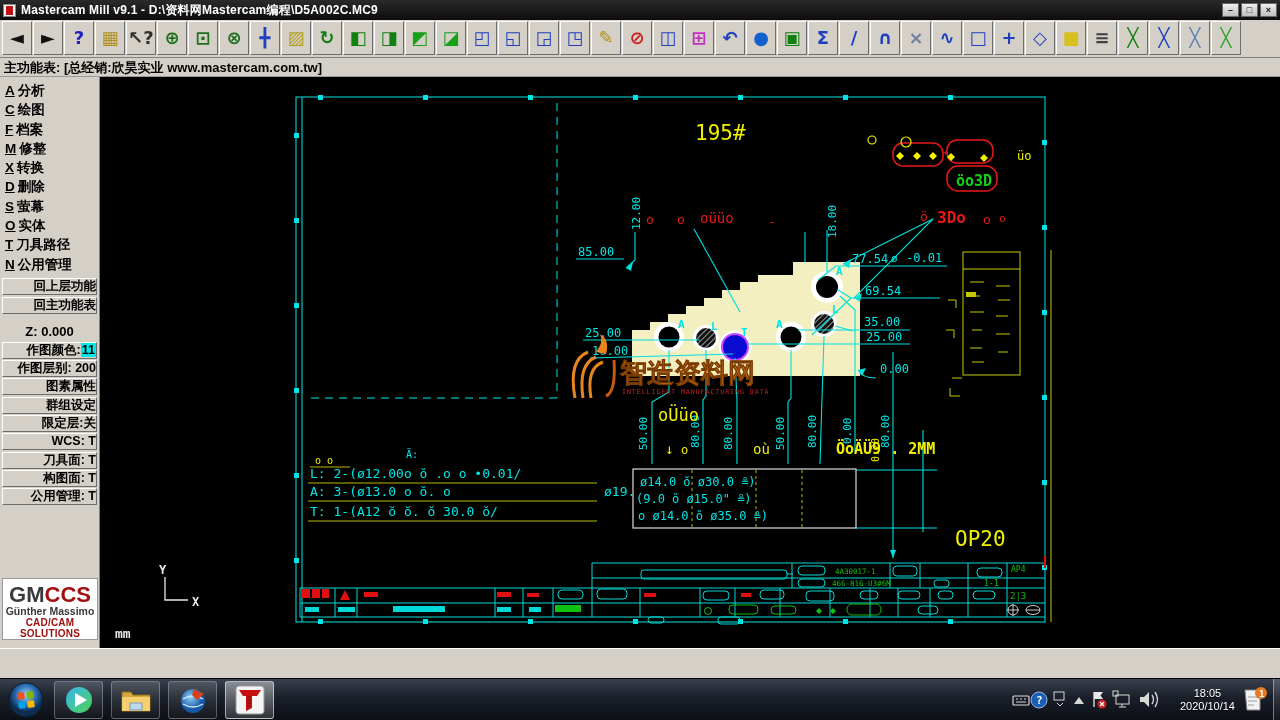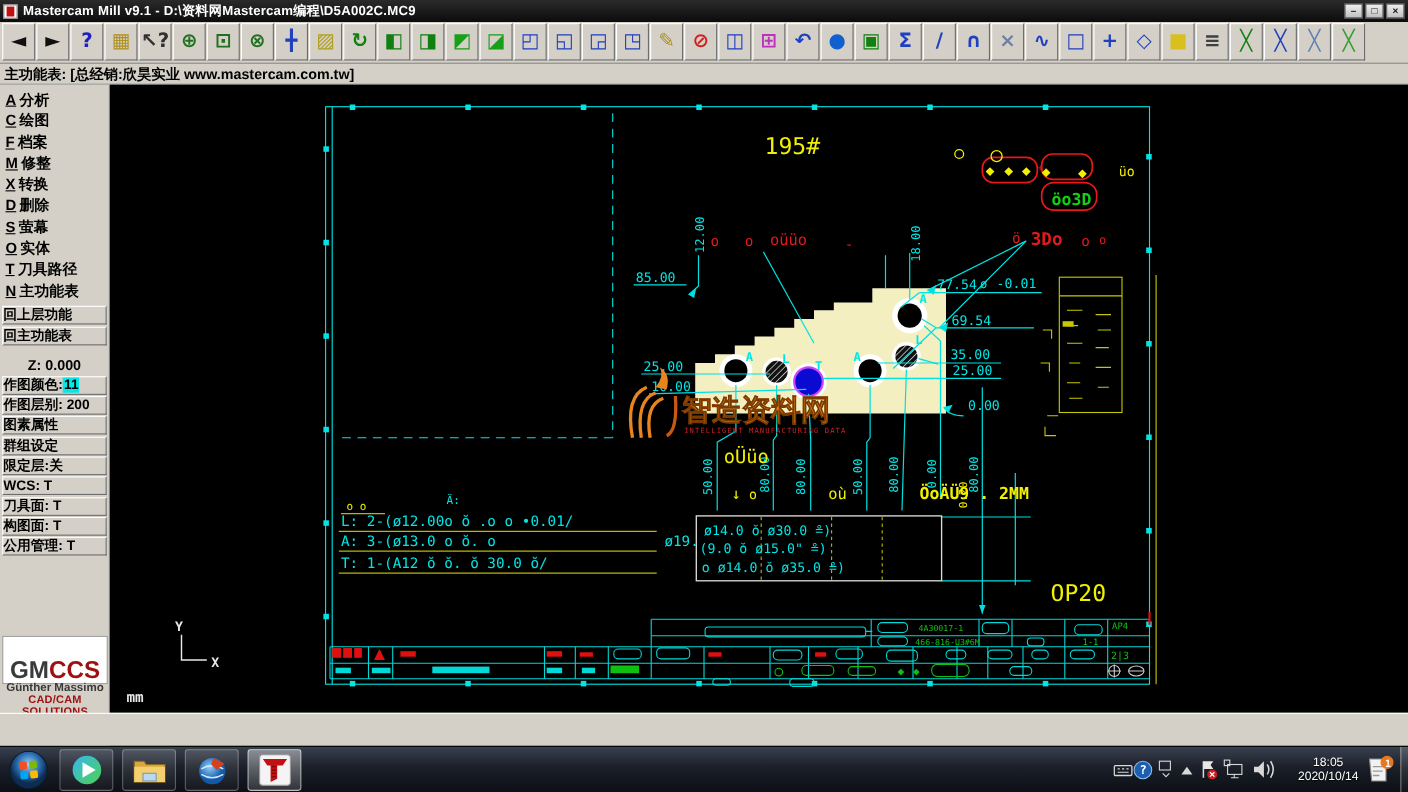--- a/index.html
+++ b/index.html
@@ -1,39 +1,39 @@
 <!DOCTYPE html>
 <html><head>
 <meta charset="utf-8">
 <style>
   *{box-sizing:border-box;margin:0;padding:0}
   html,body{width:1280px;height:720px;overflow:hidden;background:#000;font-family:"Liberation Sans",sans-serif}
-  #root{position:absolute;left:0;top:0;width:1280px;height:720px;background:#15803d}
+  #root{position:absolute;left:0;top:0;width:1280px;height:720px;background:#ffffff}
   
   #titlebar{position:absolute;left:0;top:0;width:1280px;height:20px;background:linear-gradient(#2a2a2a,#0c0c0c);color:#fff;display:flex;align-items:center}
   #appicon{width:13px;height:13px;margin:0 5px 0 3px;background:#fff;border:1px solid #888;position:relative}
   #appicon:before{content:"";position:absolute;left:2px;top:1px;width:7px;height:9px;background:#c41010}
   #wtitle{font-size:12px;font-weight:bold;letter-spacing:.2px}
   #wbtns{position:absolute;right:3px;top:3px;display:flex;gap:2px}
   .wb{width:17px;height:14px;background:linear-gradient(#efefef,#bfbfbf);border:1px solid #666;font-size:9px;line-height:12px;text-align:center;color:#111;font-weight:bold}
   
   #toolbar{position:absolute;left:0;top:20px;width:1280px;height:38px;background:#d4d0c8;border-bottom:1px solid #808080;padding:1px 0 0 2px;white-space:nowrap}
   .tb{display:inline-block;width:30px;height:34px;margin:0 1px 0 0;background:#d4d0c8;border:1px solid;border-color:#fff #6d6d6d #6d6d6d #fff;text-align:center;vertical-align:top;cursor:pointer;padding:0}
   .tb .g{font-size:18px;line-height:32px;font-weight:bold;font-family:"DejaVu Sans",sans-serif}
   
   #promptbar{position:absolute;left:0;top:58px;width:1280px;height:19px;background:#d4d0c8;border-bottom:1px solid #9a9a9a;font-size:13px;font-weight:bold;color:#000;padding:1px 16px 0 4px}
   
   #sidebar{position:absolute;left:0;top:77px;width:100px;height:601px;background:#d4d0c8;border-right:1px solid #808080}
   .mi{height:19.3px;padding-left:5px;font-size:13.5px;font-weight:bold;color:#000;cursor:pointer;line-height:19px;white-space:nowrap}
   .hk{text-decoration:underline;margin-right:3px}
   #menu{position:absolute;top:4px;left:0;width:84px}
-  .sbtn{position:absolute;left:2px;width:95px;height:17px;background:#d4d0c8;border:1px solid;border-color:#fff #6d6d6d #6d6d6d #fff;font-size:12.5px;font-weight:bold;text-align:left;line-height:15px;cursor:pointer;white-space:nowrap;overflow:hidden}
+  .sbtn{position:absolute;left:2px;width:95px;height:17px;background:#d4d0c8;border:1px solid;border-color:#fff #6d6d6d #6d6d6d #fff;font-size:12.5px;font-weight:bold;text-align:right;line-height:15px;cursor:pointer;white-space:nowrap;overflow:hidden}
   .zlabel{position:absolute;left:2px;width:95px;text-align:center;font-size:13px;font-weight:bold}
   .hlv{background:#00e8e8;padding:0 1px}
-  #gmccs{position:absolute;left:2px;top:501px;width:96px;height:44px;background:#fff;border:1px solid #999;text-align:center;padding-top:20px}
+  #gmccs{position:absolute;left:2px;top:501px;width:96px;height:62px;background:#fff;border:1px solid #999;text-align:center;padding-top:6px}
   #gm1{font-size:22px;font-weight:bold;letter-spacing:0;line-height:20px;font-family:"Liberation Sans",sans-serif}
   #gm1 .a{color:#3a3a3a}#gm1 .b{color:#a01010}
   #gm2{font-size:10.5px;font-weight:bold;color:#3a3a3a;line-height:12px}
   #gm3{font-size:10px;font-weight:bold;color:#a01010;letter-spacing:.2px}
   
   #canvas{position:absolute;left:100px;top:77px;width:1180px;height:571px;background:#000}
   
   #bottomstrip{position:absolute;left:0;top:648px;width:1280px;height:30px;background:#d4d0c8;border-top:1px solid #fff}
   
   #taskbar{position:absolute;left:0;top:678px;width:1280px;height:42px;background:linear-gradient(#39404e,#1a1f29 45%,#0c0f15);border-top:1px solid #000;display:flex;align-items:center}
@@ -74,21 +74,21 @@
 
     <div class="mi"><span class="hk">A</span><span>分析</span></div>
         <div class="mi"><span class="hk">C</span><span>绘图</span></div>
         <div class="mi"><span class="hk">F</span><span>档案</span></div>
         <div class="mi"><span class="hk">M</span><span>修整</span></div>
         <div class="mi"><span class="hk">X</span><span>转换</span></div>
         <div class="mi"><span class="hk">D</span><span>删除</span></div>
         <div class="mi"><span class="hk">S</span><span>萤幕</span></div>
         <div class="mi"><span class="hk">O</span><span>实体</span></div>
         <div class="mi"><span class="hk">T</span><span>刀具路径</span></div>
-        <div class="mi"><span class="hk">N</span><span>主功能表</span></div>
+        <div class="mi"><span class="hk">N</span><span>公用管理</span></div>
       </div>
     <div class="sbtn cjk" style="top:201px">回上层功能</div>
     <div class="sbtn cjk" style="top:220px">回主功能表</div>
     <div class="zlabel" style="top:247px"><span>Z:</span> <span>0.000</span></div>
     <div class="sbtn cjk" style="top:265px"><span>作图颜色:</span><span class="hlv">11</span></div>
     <div class="sbtn cjk" style="top:283px"><span>作图层别:</span> <span>200</span></div>
     <div class="sbtn cjk" style="top:301px">图素属性</div>
     <div class="sbtn cjk" style="top:320px">群组设定</div>
     <div class="sbtn cjk" style="top:338px">限定层:关</div>
     <div class="sbtn cjk" style="top:356px"><span>WCS:</span> <span>T</span></div>

